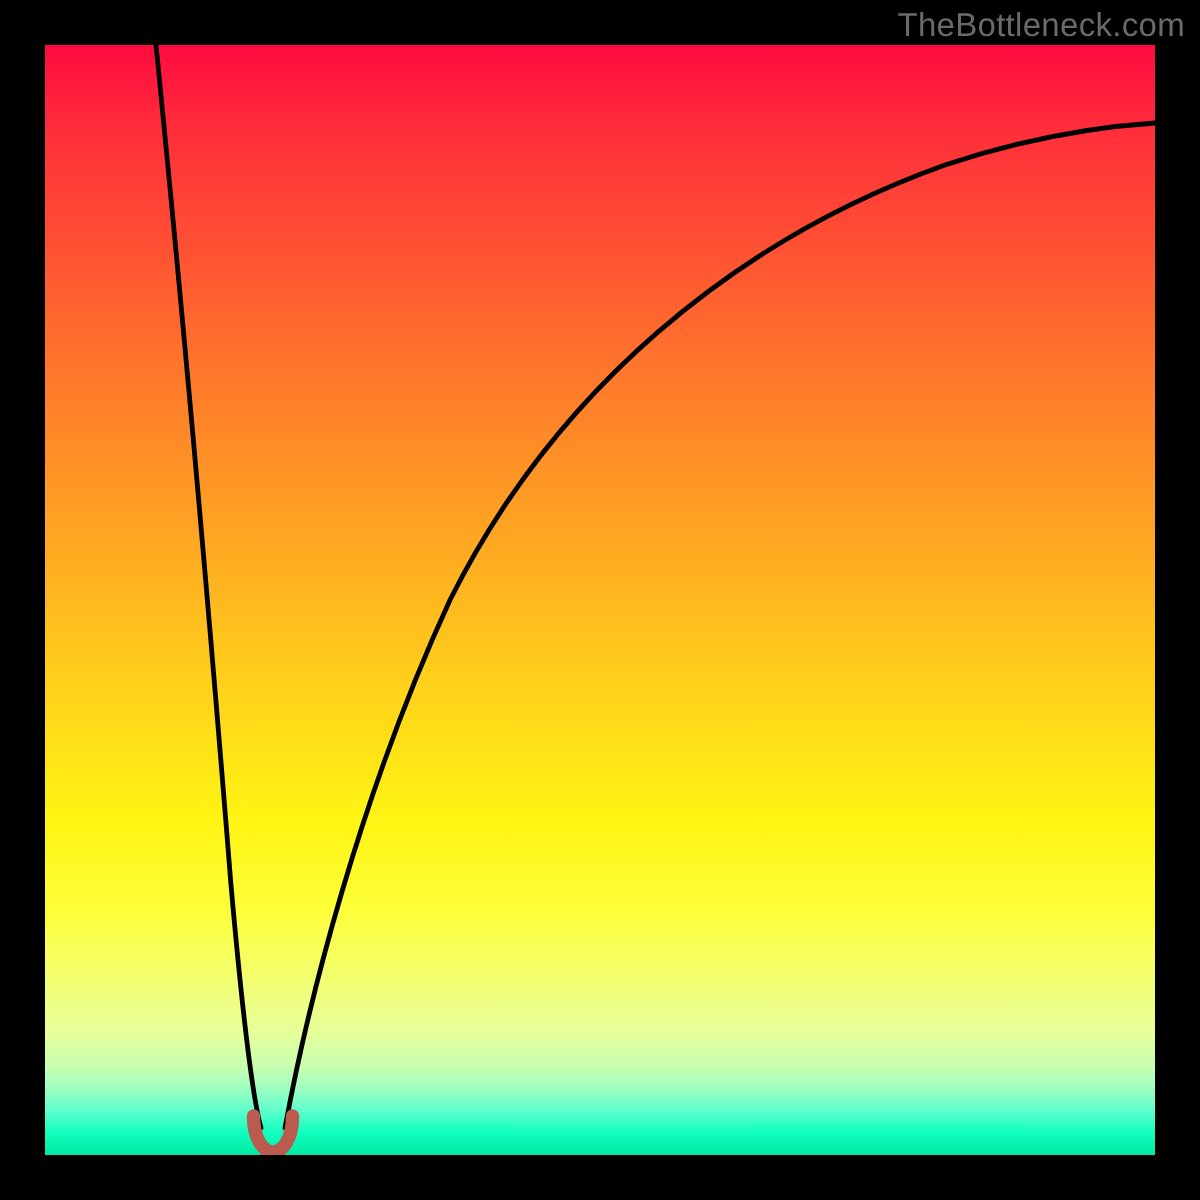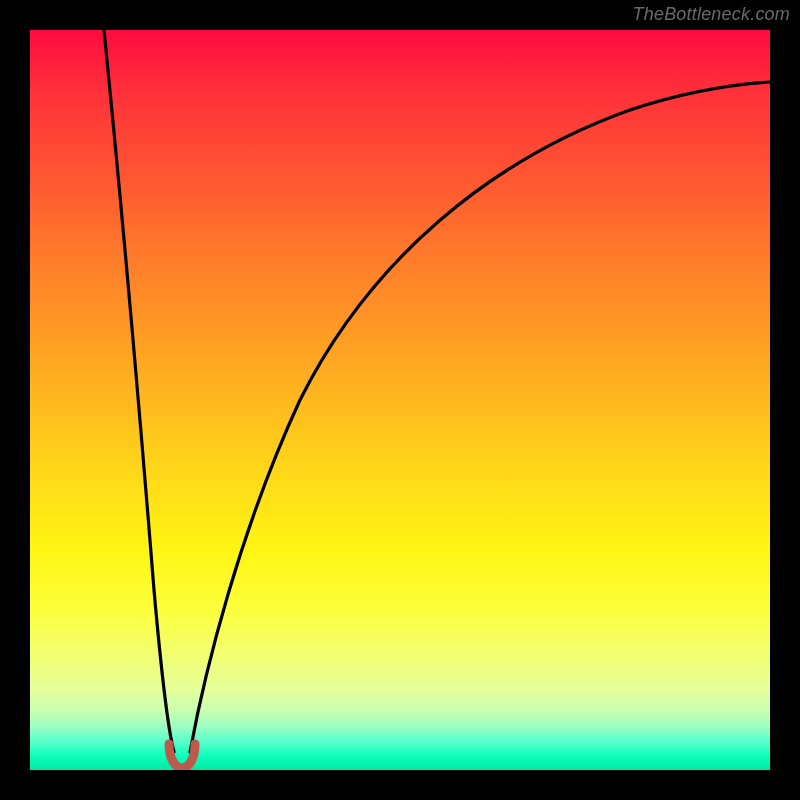--- a/index.html
+++ b/index.html
@@ -45,25 +45,24 @@
       #5effcd 96%,
       #10ffbe 98%,
       #00e9a2 100%
     );
   }
   .watermark {
     position: absolute;
     top: 4px;
     right: 10px;
     color: #6a6a6a;
-    font-size: 18px;
+    font-size: 22px;
     font-weight: 400;
     letter-spacing: 0.2px;
     user-select: none;
-    font-style: italic;
   }
   svg.curves {
     position: absolute;
     inset: 0;
   }
 </style>
 </head>
 <body>
 
 <div class="frame">

